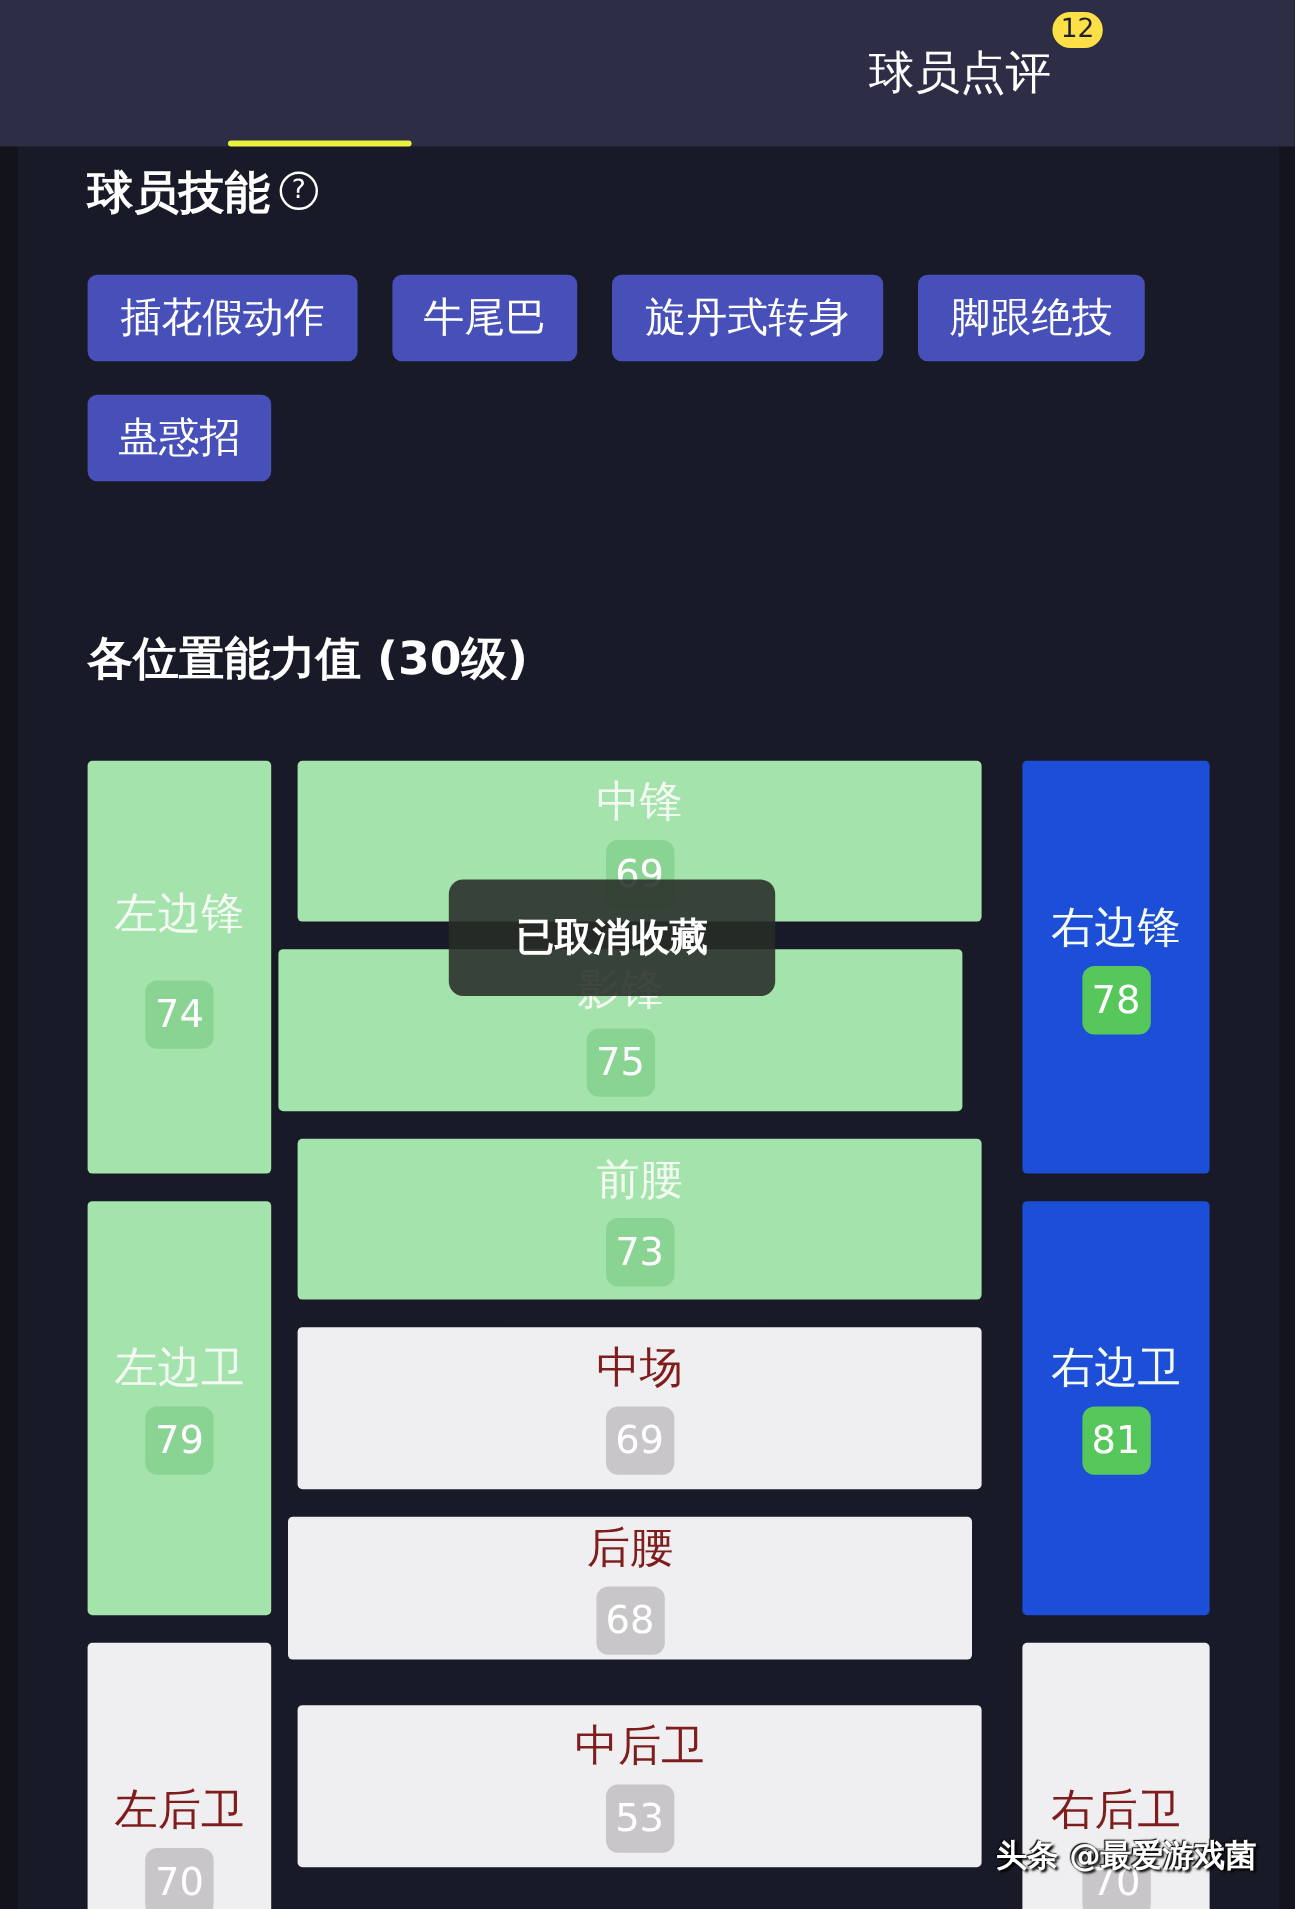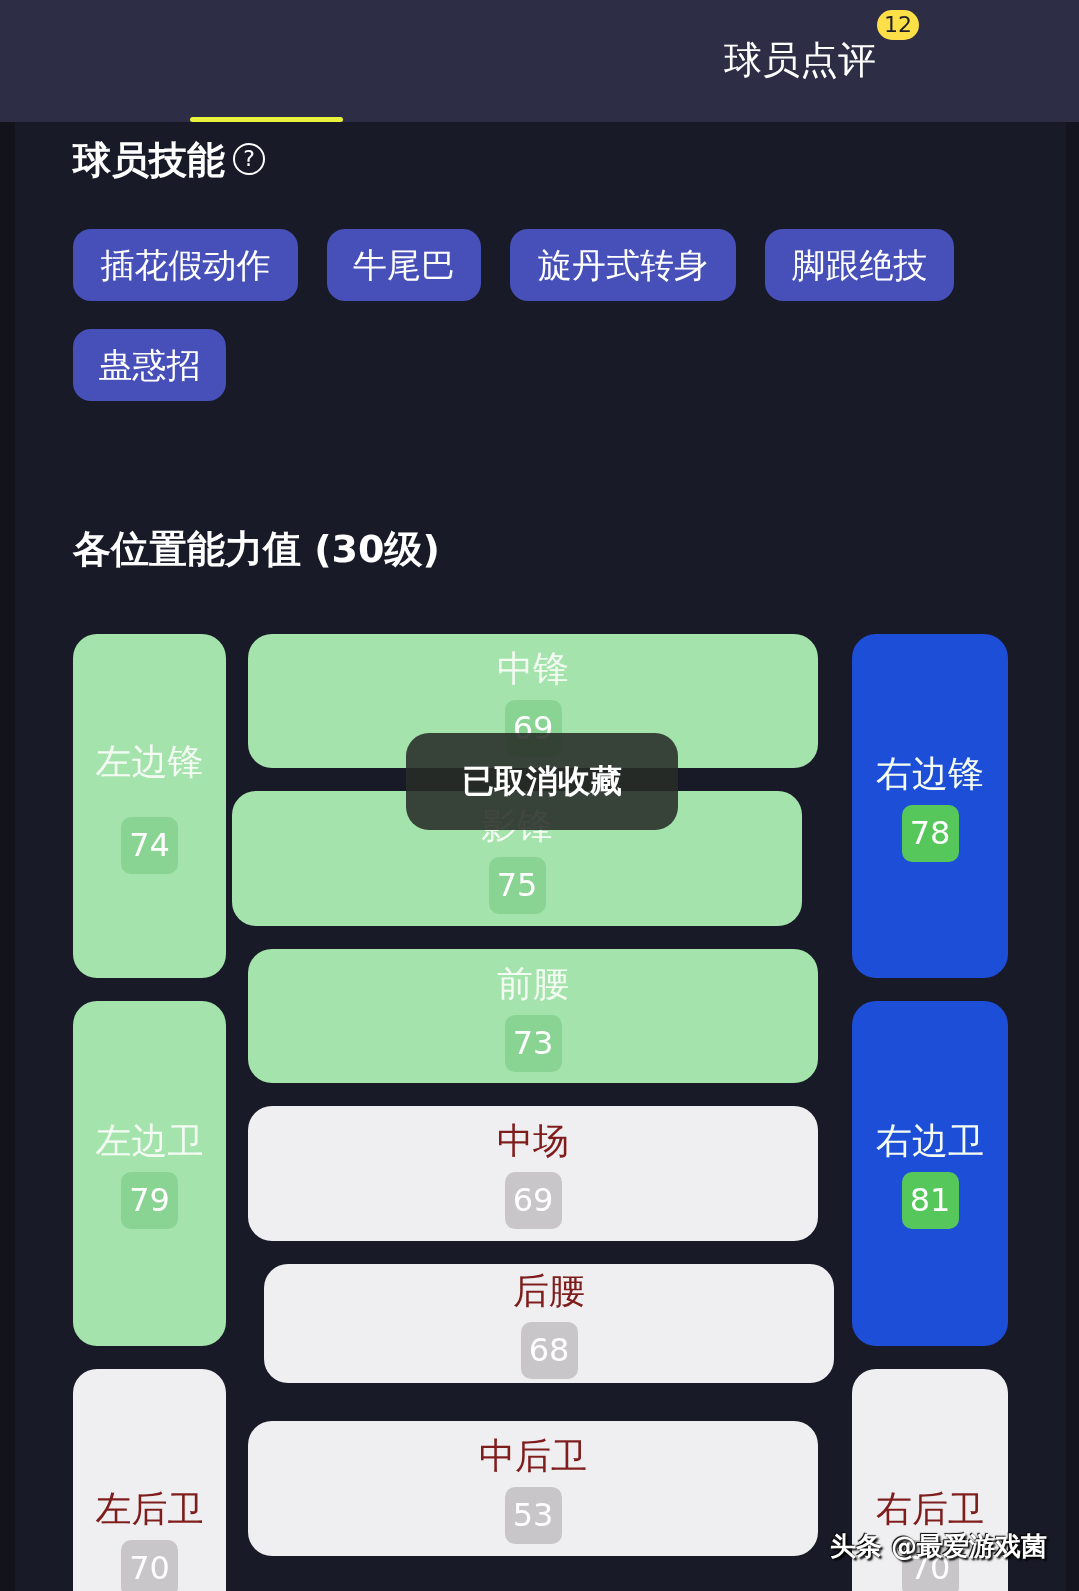--- a/index.html
+++ b/index.html
@@ -40,44 +40,44 @@
   }
   .skills-title { top: 135px; }
   .help-icon {
     display: inline-block; width: 32px; height: 32px; border: 2.5px solid #ffffff;
     border-radius: 50%; font-size: 22px; line-height: 27px; text-align: center;
     font-weight: normal; vertical-align: middle; margin-left: 8px; position: relative; top: -4px;
   }
   .ability-title { top: 524px; }
 
   .chip {
-    position: absolute; height: 72px; background: #4650b8; border-radius: 18px;
+    position: absolute; height: 72px; background: #4650b8; border-radius: 8px;
     color: #ffffff; font-size: 34px; line-height: 72px; text-align: center; cursor: pointer;
   }
 
   .pos {
-    position: absolute; border-radius: 24px;
+    position: absolute; border-radius: 4px;
     display: flex; flex-direction: column; align-items: center; justify-content: center;
   }
   .pos.light { background: #a4e3ab; }
   .pos.bright { background: #1d4ed8; }
   .pos.gray { background: #efeff1; }
   .pos-label { font-size: 36px; line-height: 46px; color: #f3fbf3; }
   .pos.gray .pos-label { color: #7f1d1d; }
   .pos-val {
     margin-top: 8px; width: 57px; height: 57px; border-radius: 10px;
     font-size: 32px; line-height: 57px; text-align: center; color: #ffffff;
   }
   .pos.light .pos-val { background: #8ad493; }
   .pos.bright .pos-val { background: #56c75a; }
   .pos.gray .pos-val { background: #c8c6c9; }
 
   .toast {
-    position: absolute; left: 406px; top: 733px; width: 272px; height: 97px;
-    background: rgba(40, 44, 40, 0.88); border-radius: 23px;
+    position: absolute; left: 374px; top: 733px; width: 272px; height: 97px;
+    background: rgba(40, 44, 40, 0.88); border-radius: 12px;
     color: #ffffff; font-size: 32px; line-height: 97px; text-align: center; font-weight: bold;
   }
   .watermark {
     position: absolute; left: 830px; top: 1529px; font-size: 26px; color: #ffffff;
     text-shadow: 2px 2px 2px #000, -1px -1px 1px #000; font-weight: bold;
   }
 </style>
 </head>
 <body>
 
@@ -124,21 +124,21 @@
   <div class="pos-val">75</div>
 </div>
 <div class="pos light" style="left:248px; top:949px; width:570px; height:134px;">
   <div class="pos-label">前腰</div>
   <div class="pos-val">73</div>
 </div>
 <div class="pos gray" style="left:248px; top:1106px; width:570px; height:135px;">
   <div class="pos-label">中场</div>
   <div class="pos-val">69</div>
 </div>
-<div class="pos gray" style="left:264px; top:1264px; width:570px; height:119px;">
+<div class="pos gray" style="left:240px; top:1264px; width:570px; height:119px;">
   <div class="pos-label">后腰</div>
   <div class="pos-val">68</div>
 </div>
 <div class="pos gray" style="left:248px; top:1421px; width:570px; height:135px;">
   <div class="pos-label">中后卫</div>
   <div class="pos-val">53</div>
 </div>
 
 <div class="pos bright" style="left:852px; top:634px; width:156px; height:344px;">
   <div class="pos-label">右边锋</div>

